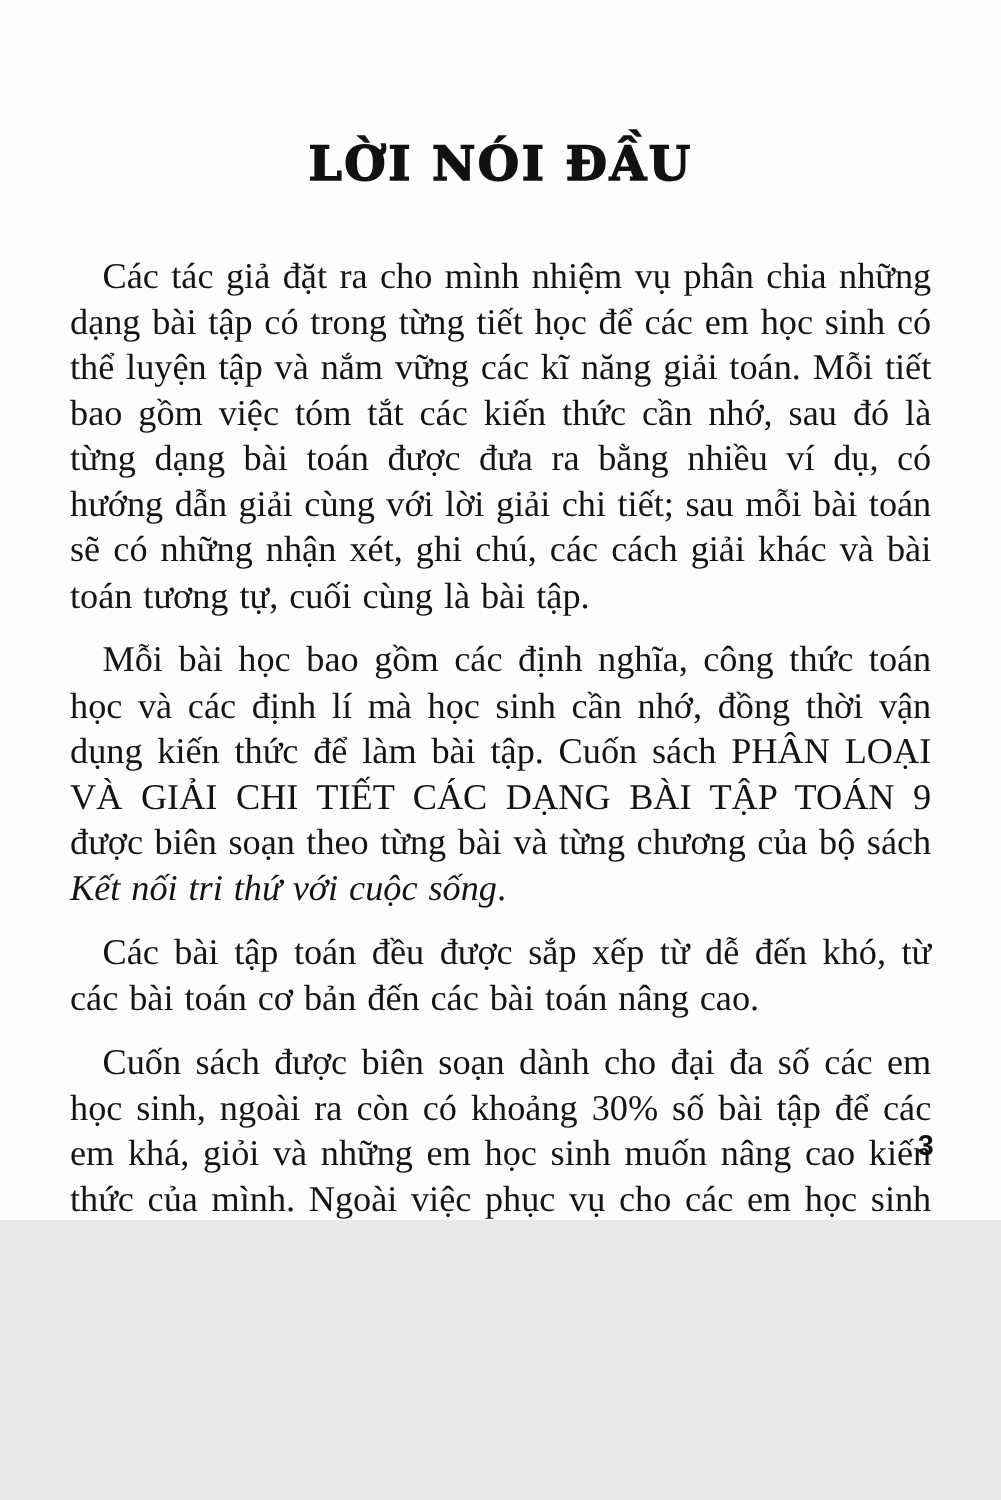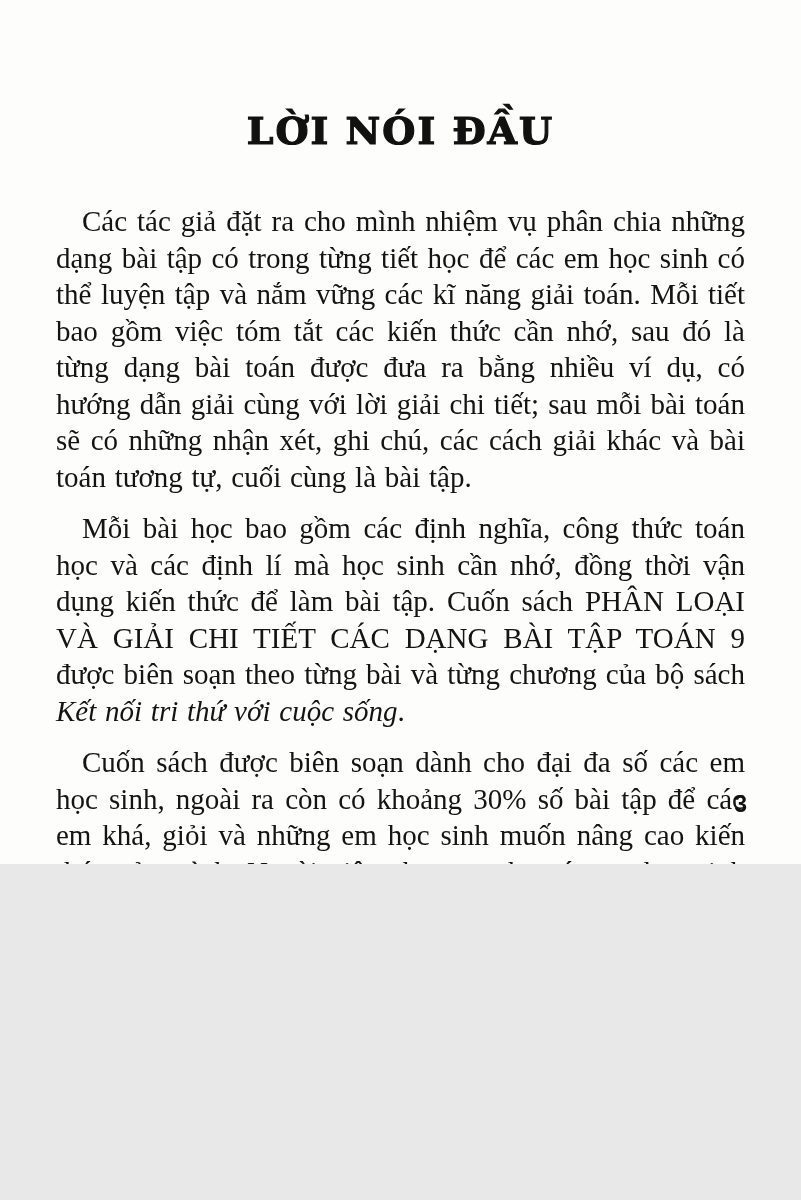--- a/index.html
+++ b/index.html
@@ -3,21 +3,21 @@
 <meta charset="utf-8">
 <style>
   html, body {
     margin: 0;
     padding: 0;
     background: #e8e8e8;
   }
   .page {
     position: relative;
     width: 801px;
-    height: 864px;
+    height: 976px;
     margin: 0 auto;
     background: #fdfdfb;
     overflow: hidden;
     font-family: "Liberation Serif", serif;
     color: #1a1a1a;
   }
   .content {
     position: absolute;
     top: 0;
     left: 56px;
@@ -64,18 +64,19 @@
 </style>
 </head>
 <body>
 
 <div class="page">
   <div class="content">
     <h1 class="title">LỜI NÓI ĐẦU</h1>
     <div class="body-text" id="paragraphs">
         <p><span>Các tác giả đặt ra cho mình nhiệm vụ phân chia những dạng bài tập có trong từng tiết học để các em học sinh có thể luyện tập và nắm vững các kĩ năng giải toán. Mỗi tiết bao gồm việc tóm tắt các kiến thức cần nhớ, sau đó là từng dạng bài toán được đưa ra bằng nhiều ví dụ, có hướng dẫn giải cùng với lời giải chi tiết; sau mỗi bài toán sẽ có những nhận xét, ghi chú, các cách giải khác và bài toán tương tự, cuối cùng là bài tập.</span></p>
         <p><span>Mỗi bài học bao gồm các định nghĩa, công thức toán học và các định lí mà học sinh cần nhớ, đồng thời vận dụng kiến thức để làm bài tập. Cuốn sách PHÂN LOẠI VÀ GIẢI CHI TIẾT CÁC DẠNG BÀI TẬP TOÁN 9 được biên soạn theo từng bài và từng chương của bộ sách </span><span class="italic">Kết nối tri thứ với cuộc sống</span><span>.</span></p>
+        <p><span>Các bài tập toán đều được sắp xếp từ dễ đến khó, từ các bài toán cơ bản đến các bài toán nâng cao.</span></p>
         <p><span>Cuốn sách được biên soạn dành cho đại đa số các em học sinh, ngoài ra còn có khoảng 30% số bài tập để các em khá, giỏi và những em học sinh muốn nâng cao kiến thức của mình. Ngoài việc phục vụ cho các em học sinh lớp 8, cuốn sách còn có thể là tài liệu hữu ích cho các thầy cô giáo và các bậc phụ huynh, để giúp con, em học tập Toán 8 tốt hơn.</span></p>
       </div>
     <div class="signature">Các tác giả</div>
   </div>
   <div class="page-number">3</div>
 </div>
 
 </body></html>

